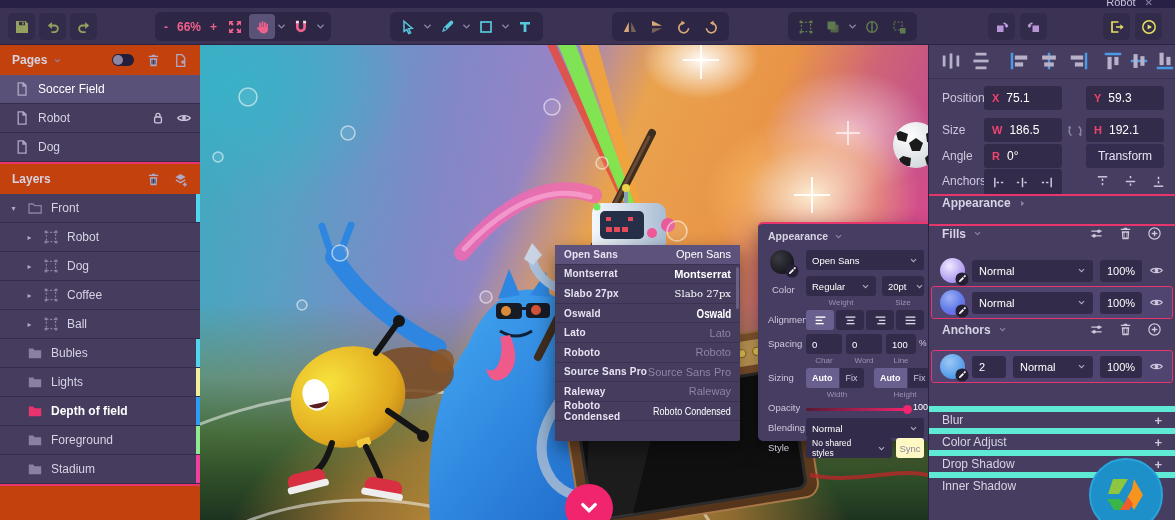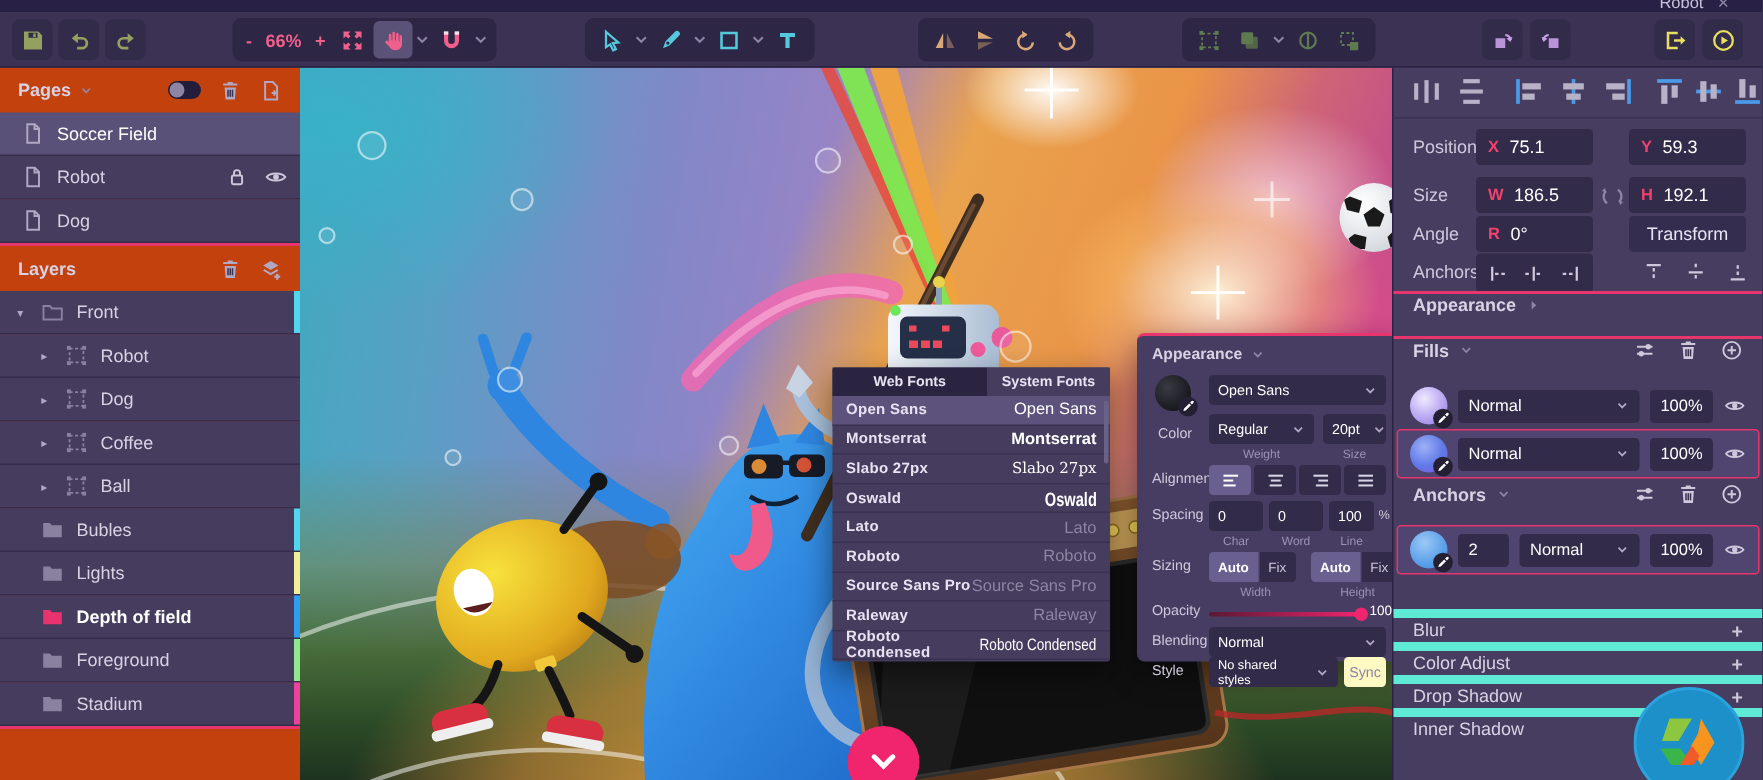--- a/index.html
+++ b/index.html
@@ -744,24 +744,20 @@
       </g>
     </svg>
 
     <div class="scroll-pill">
       <svg viewBox="0 0 16 16">
           <path fill="none" stroke="currentColor" stroke-width="2.4" stroke-linecap="round" d="M3.5 5.5 8 10l4.5-4.5"></path>
         </svg>
     </div>
 
     <div class="font-panel">
-      <div class="fp-tabs">
-        <div class="fp-tab active">Web Fonts</div>
-        <div class="fp-tab">System Fonts</div>
-      </div>
       <div id="font-list">
           <div class="f-row sel">
             <span class="f-name">Open Sans</span>
             <span class="f-prev pv-open-sans">Open Sans</span>
           </div>
           <div class="f-row">
             <span class="f-name">Montserrat</span>
             <span class="f-prev pv-montserrat">Montserrat</span>
           </div>
           <div class="f-row">

